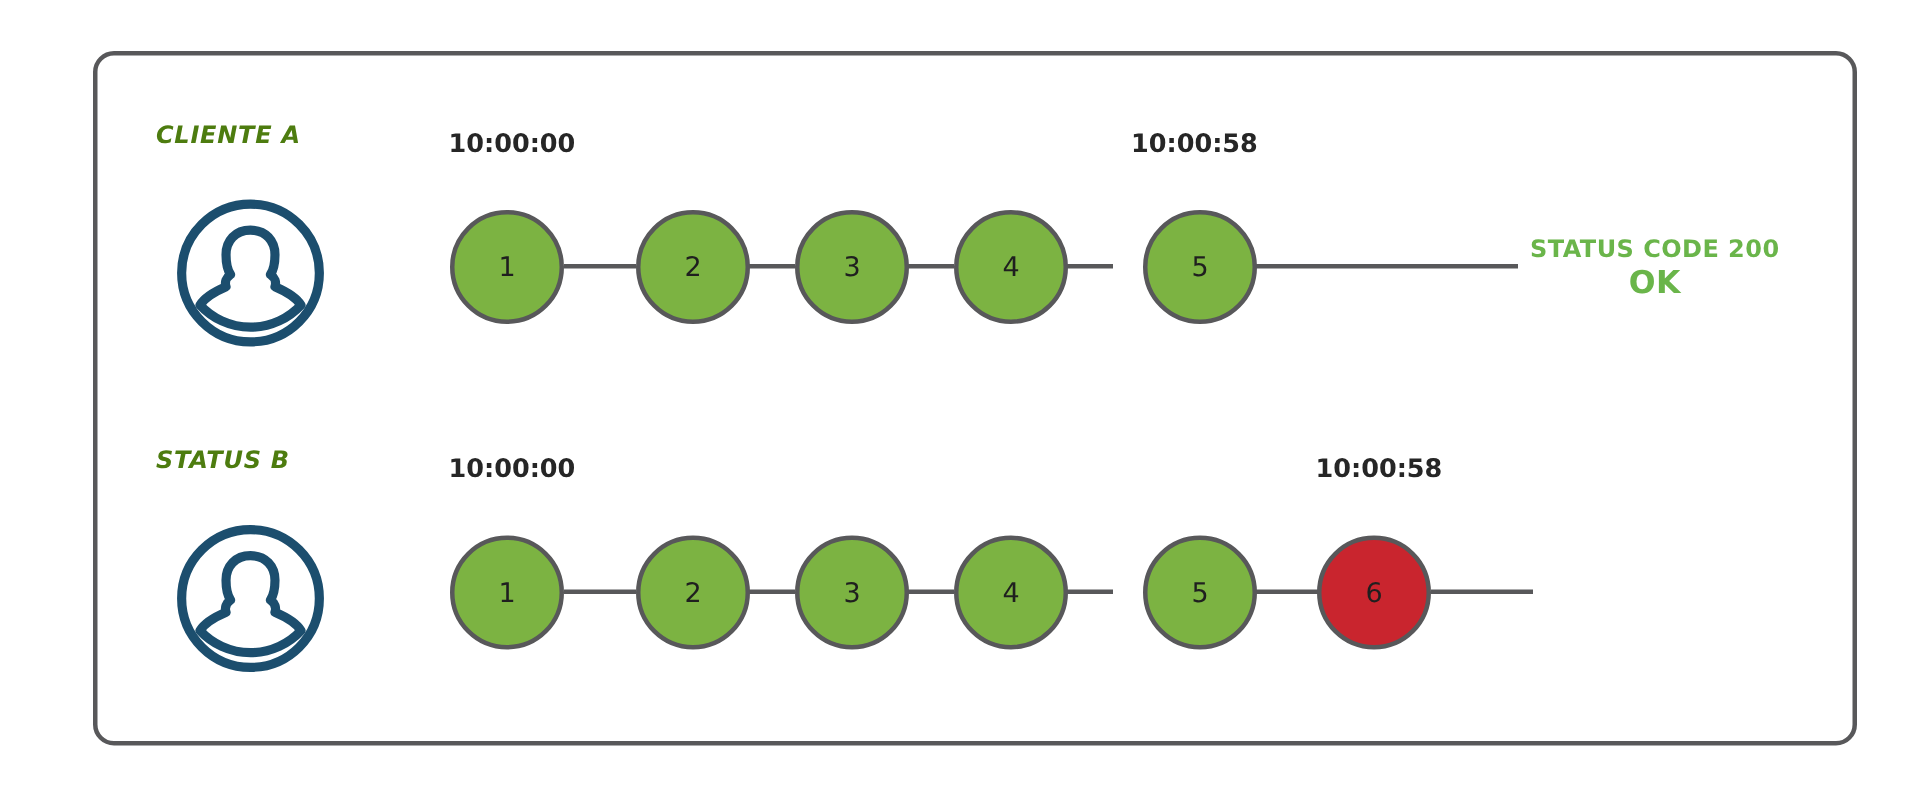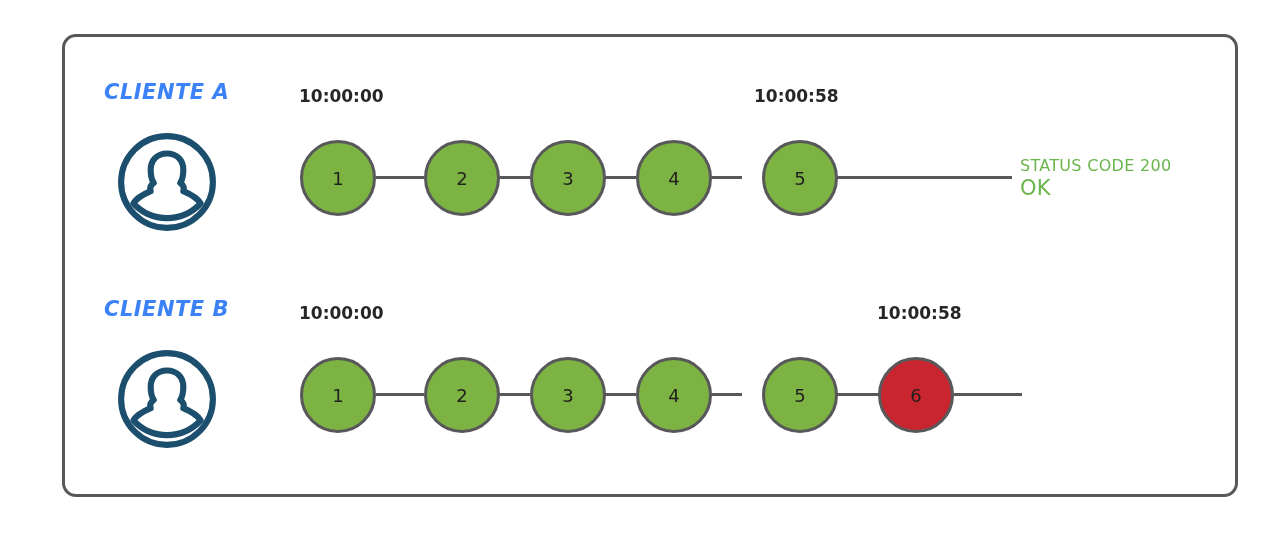--- a/index.html
+++ b/index.html
@@ -43,25 +43,25 @@
   }
   #row-a { top: 0; }
   #row-b { top: 217px; }
 
   
   .client-label {
     position: absolute;
     left: 104px;
     top: 80px;
     font-family: "DejaVu Sans", sans-serif;
-    font-size: 21px;
+    font-size: 16px;
     font-style: italic;
     font-weight: 600;
     letter-spacing: 0.5px;
-    color: #3b82f6;
+    color: #4d7c0f;
     white-space: nowrap;
   }
 
   
   .avatar {
     position: absolute;
     left: 116px;
     top: 131px;
     width: 102px;
     height: 102px;
@@ -115,22 +115,23 @@
     position: absolute;
     top: 36px;
     height: 3px;
     background: #58585a;
     z-index: 1;
   }
 
   
   .status {
     position: absolute;
-    font-family: "DejaVu Sans", sans-serif;
-    font-weight: normal;
+    text-align: center;
+    font-family: "DejaVu Sans", sans-serif;
+    font-weight: bold;
     letter-spacing: 0.3px;
     line-height: 1.18;
     white-space: nowrap;
   }
   .status .line1 { display: block; font-size: 16px; }
   .status .line2 { display: block; font-size: 21px; }
   .status.ok   { color: #6ab54a; }
 
   #row-a .status { left: 1020px; top: 157px; }
 </style>
@@ -189,21 +190,21 @@
     </div>
 
     <div class="status ok">
       <span class="line1">STATUS CODE 200</span>
       <span class="line2">OK</span>
     </div>
   </div>
 
   <div class="row" id="row-b">
 
-    <div class="client-label">CLIENTE B</div>
+    <div class="client-label">STATUS B</div>
 
     <div class="avatar">
       <svg viewBox="0 0 100 100" xmlns="http://www.w3.org/2000/svg">
         <circle cx="50" cy="50" r="45" fill="none" stroke="#1c4e6e" stroke-width="6"></circle>
         <path d="M50 22
                  c-10 0 -16 7 -16 16
                  c0 6 1 10 3 13
                  c-3 2 -4 5 -3 8
                  c-7 3 -14 7 -17 12
                  a45 45 0 0 0 66 0

